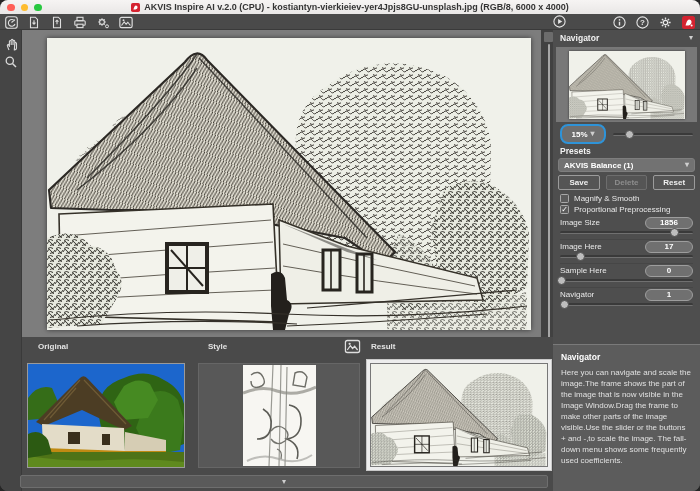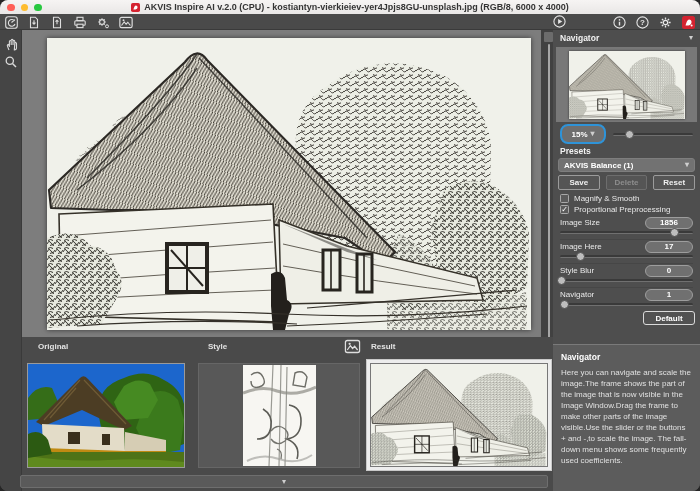--- a/index.html
+++ b/index.html
@@ -363,44 +363,41 @@
           <span class="param-value">17</span>
         </div>
         <div class="pslider">
           <span class="ptrack"></span>
           <span class="phandle" style="left: 15%;"></span>
         </div>
       </div>
 
       <div class="param">
         <div class="param-row">
-          <span>Style Blur</span>
+          <span>Sample Here</span>
           <span class="param-value">0</span>
         </div>
         <div class="pslider">
           <span class="ptrack"></span>
           <span class="phandle" style="left: 1%;"></span>
         </div>
       </div>
 
       <div class="param">
         <div class="param-row">
           <span>Navigator</span>
           <span class="param-value">1</span>
         </div>
         <div class="pslider">
           <span class="ptrack"></span>
           <span class="phandle" style="left: 3%;"></span>
         </div>
       </div>
     </div>
 
-    <div class="default-row">
-      <span class="default-btn">Default</span>
-    </div>
 
     <div class="hint">
       <div class="hint-title">Navigator</div>
       <div class="hint-body">Here you can navigate and scale the image.The frame shows the part of the image that is now visible in the Image Window.Drag the frame to make other parts of the image visible.Use the slider or the buttons + and -,to scale the image. The fall-down menu shows some frequently used coefficients.</div>
     </div>
   </div>
 
   <div id="filmstrip">
     <span class="fs-label" style="left:16px">Original</span>
     <div id="thumb-original">

